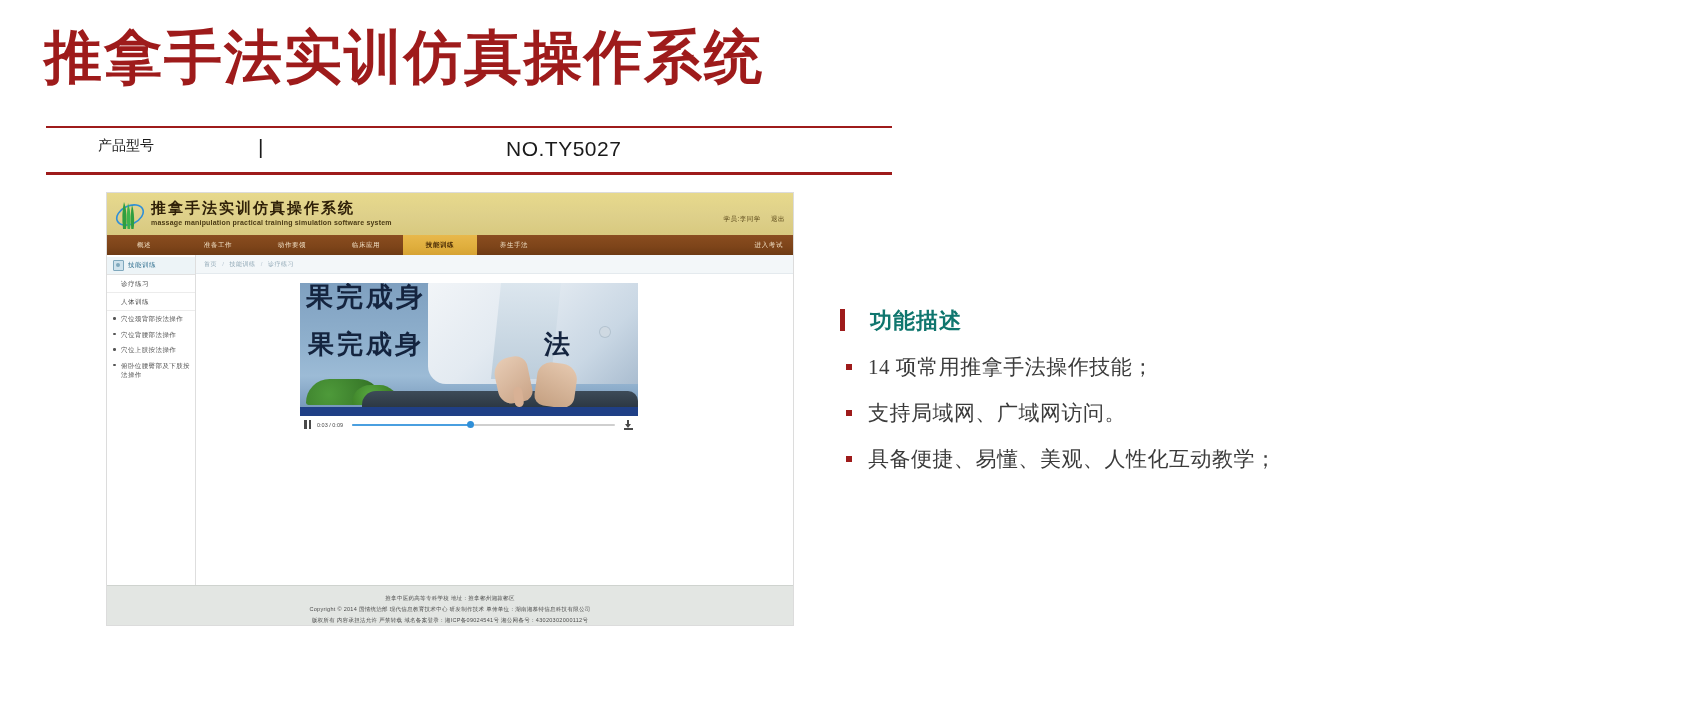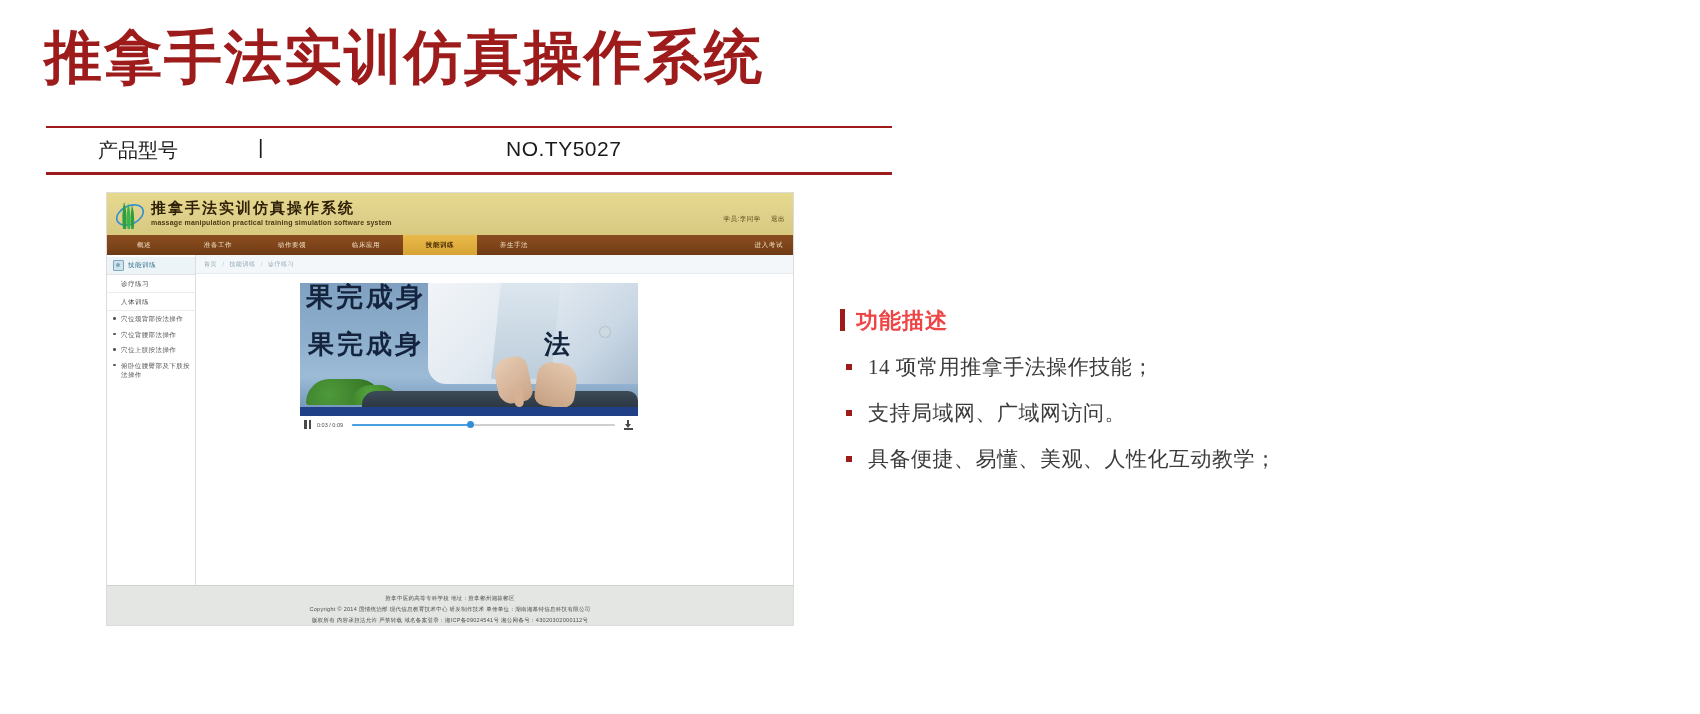--- a/index.html
+++ b/index.html
@@ -18,21 +18,21 @@
   }
   .rule{
     position:absolute;left:46px;width:846px;height:2px;background:#9e1b1b;
   }
   .rule.top{top:126px;}
   .rule.bottom{top:172px;height:3px;}
   .model-row{
     position:absolute;left:46px;top:133px;width:846px;height:38px;
   }
   .model-label{
-    position:absolute;left:52px;top:4px;font-size:20px;color:#1a1a1a;
+    position:absolute;left:52px;top:4px;font-size:14px;color:#1a1a1a;
     font-family:"DejaVu Sans","Liberation Sans",sans-serif;
   }
   .model-sep{
     position:absolute;left:212px;top:2px;font-size:21px;color:#1a1a1a;
   }
   .model-value{
     position:absolute;left:460px;top:4px;font-size:21px;color:#1a1a1a;
     font-family:"Liberation Sans",sans-serif;letter-spacing:.5px;
   }
 
@@ -251,22 +251,22 @@
     text-align:center;padding-top:7px;box-sizing:border-box;
   }
   .ft-line{font-size:5.5px;color:#4c4c4c;line-height:11px;letter-spacing:.3px;}
   .ft-line.c2{color:#4c4c4c;}
 
   
   .features{
     position:absolute;left:840px;top:306px;width:700px;
   }
   .feat-head{
-    position:relative;padding-left:16px;font-size:22px;font-weight:bold;
-    color:#ef4444;letter-spacing:1px;
+    position:relative;padding-left:30px;font-size:22px;font-weight:bold;
+    color:#0f766e;letter-spacing:1px;
     font-family:"DejaVu Sans","Liberation Sans",sans-serif;
   }
   .feat-head:before{
     content:"";position:absolute;left:0;top:3px;width:5px;height:22px;
     background:#9e1b1b;
   }
   .feat-list{margin:14px 0 0 0;padding:0;list-style:none;}
   .feat-item{
     position:relative;padding-left:28px;margin-bottom:12px;
     font-size:21px;line-height:34px;color:#3b3b3b;letter-spacing:.5px;

